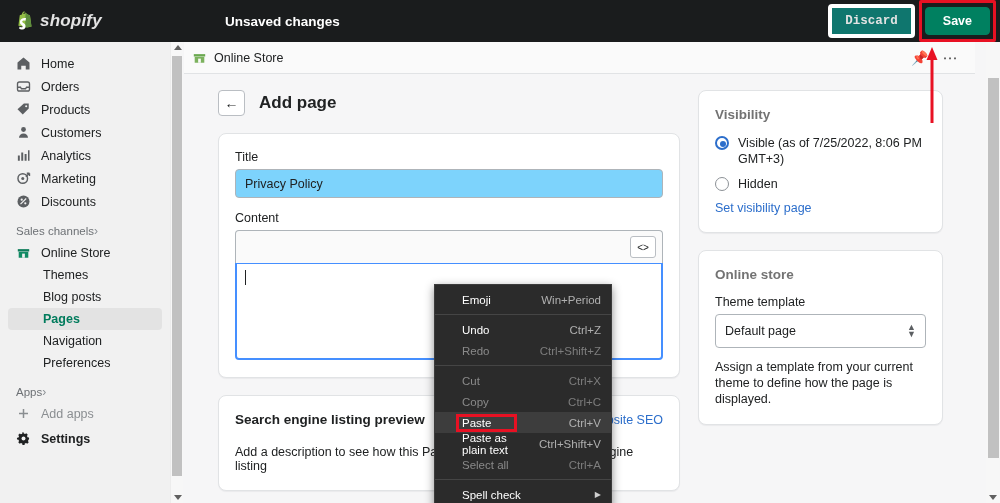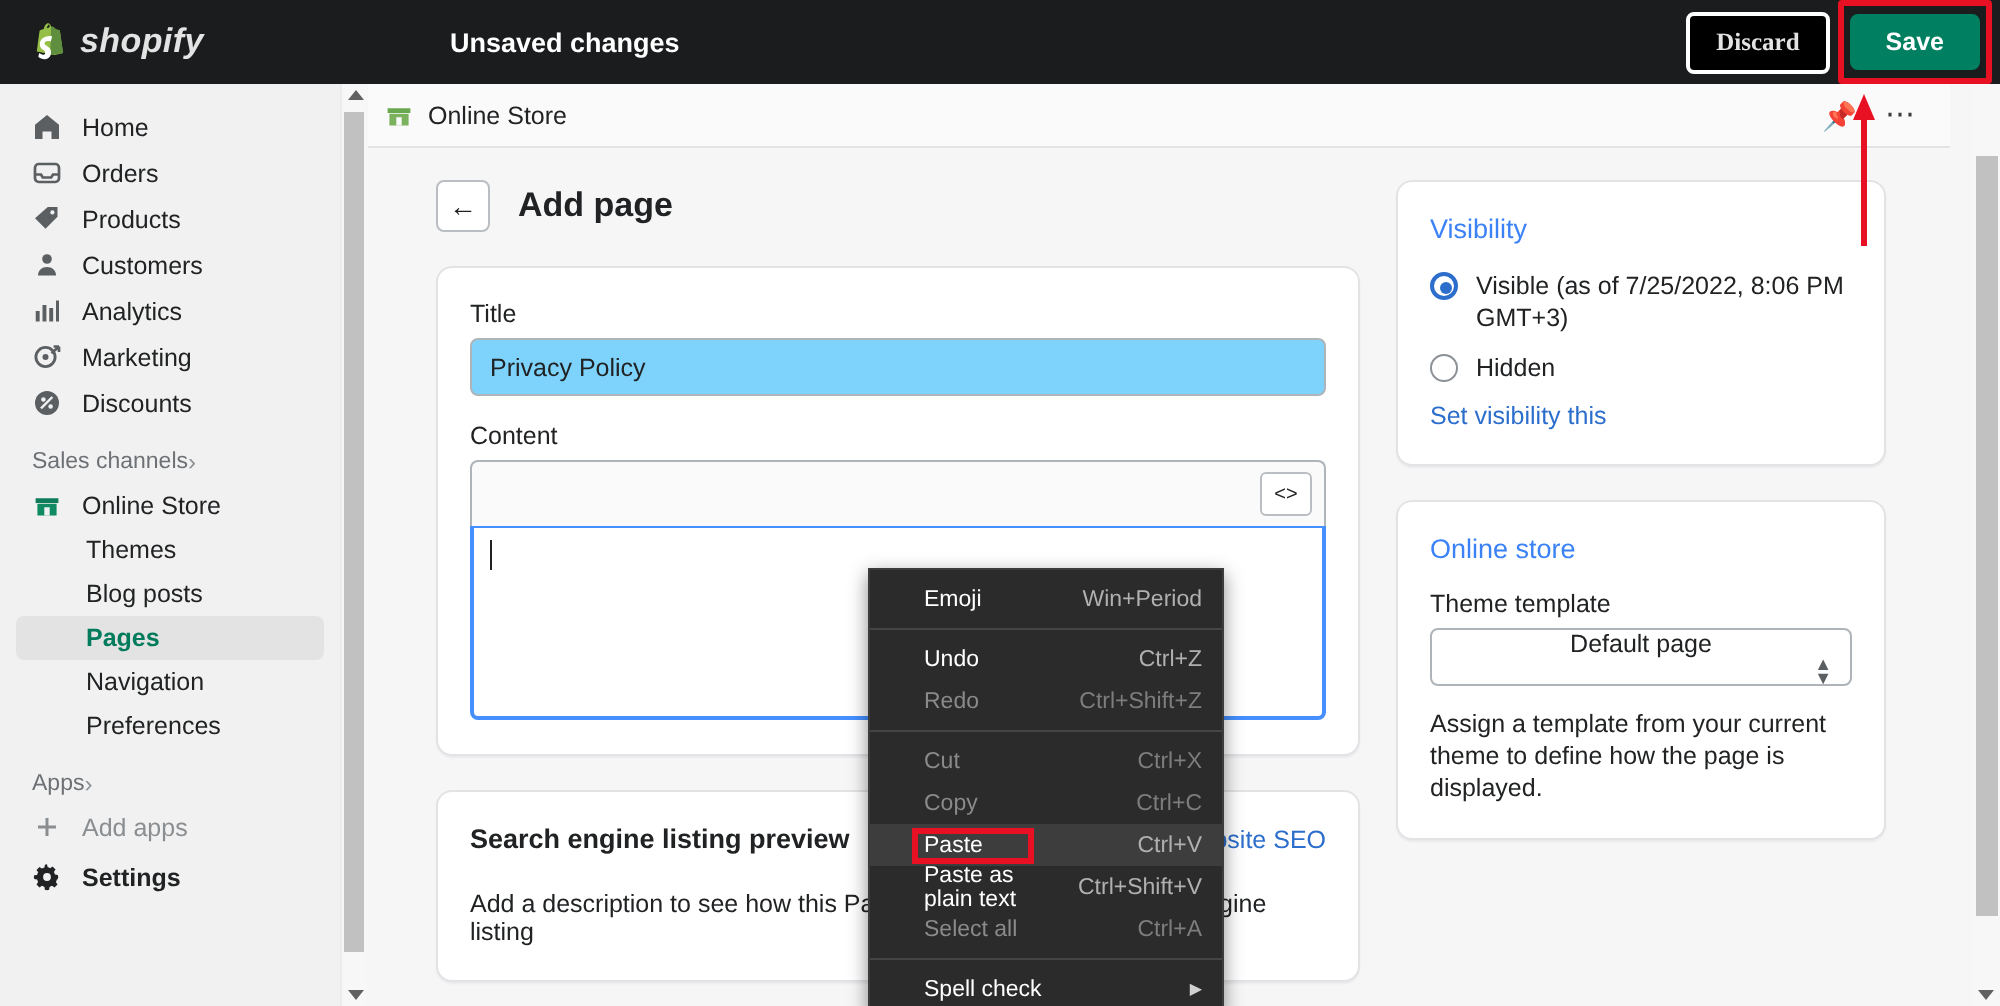--- a/index.html
+++ b/index.html
@@ -23,23 +23,23 @@
     letter-spacing: .2px;
   }
   .unsaved {
     position: absolute; left: 225px; color: #ffffff;
     font-size: 13.5px; font-weight: bold;
   }
   .topbar-actions {
     position: absolute; right: 10px; display: flex; align-items: center; gap: 10px;
   }
   .btn-discard {
-    background: #000000; color: #e3e3e3; border: 2px solid #ffffff;
+    background: #0f766e; color: #e3e3e3; border: 4px solid #ffffff;
     border-radius: 4px; font-size: 12.5px; font-weight: bold;
-    padding: 6px 13px; cursor: pointer; font-family: Liberation Serif, serif;
+    padding: 6px 13px; cursor: pointer; font-family: Liberation Mono, monospace;
   }
   .btn-save {
     background: #008060; color: #ffffff; border: 1px solid #008060;
     border-radius: 4px; font-size: 12.5px; font-weight: bold;
     padding: 6px 17px; cursor: pointer; font-family: inherit;
   }
   .save-wrap { position: relative; }
   .save-annot {
     position: absolute; left: -6px; top: -7px; right: -6px; bottom: -7px;
     border: 3px solid #e81123; border-radius: 2px; pointer-events: none;
@@ -143,37 +143,37 @@
   .caret {
     display: inline-block; width: 1px; height: 15px; background: #202223;
   }
   .seo-card { margin-top: 17px; }
   .seo-title { font-size: 13.5px; font-weight: bold; color: #202223; }
   .seo-head { display: flex; align-items: baseline; }
   .seo-link { margin-left: auto; font-size: 12.5px; color: #2c6ecb; cursor: pointer; }
   .seo-desc { margin-top: 18px; font-size: 12.5px; color: #202223; }
 
   
-  .side-title { font-size: 13.5px; font-weight: normal; color: #3b82f6; margin-bottom: 13px; }
+  .side-title { font-size: 13.5px; font-weight: bold; color: #737373; margin-bottom: 13px; }
   .radio-row { display: flex; align-items: flex-start; gap: 9px; margin-bottom: 9px; cursor: pointer; }
   .radio {
     width: 14px; height: 14px; border-radius: 50%; border: 1px solid #8c9196;
     background: #fff; flex: 0 0 14px; margin-top: 1px; position: relative;
   }
   .radio.on { border: 2px solid #2c6ecb; }
   .radio.on::after {
     content: ""; position: absolute; top: 2.5px; left: 2.5px;
     width: 6px; height: 6px; border-radius: 50%; background: #2c6ecb;
   }
   .radio-label { font-size: 12.5px; color: #202223; line-height: 16px; }
   .side-link { font-size: 12.5px; color: #2c6ecb; margin-top: 8px; cursor: pointer; }
   .sel-box {
     height: 29px; border: 1px solid #aeb4b9; border-radius: 4px; background: #fff;
-    display: flex; align-items: center; padding: 0 9px; font-size: 12.5px;
-    color: #202223; cursor: pointer; flex-direction: column;
+    display: flex; align-items: center; padding: 16px 9px; font-size: 12.5px;
+    color: #202223; cursor: pointer;
   }
   .sel-arrows { margin-left: auto; font-size: 9px; line-height: 7px; color: #5c5f62; text-align: center; }
   .side-help { font-size: 12.5px; color: #202223; line-height: 16px; margin-top: 11px; }
 
   
   .rscroll {
     position: absolute; top: 42px; right: 0; width: 14px; height: 461px;
     background: #f7f7f7;
   }
   .rscroll .thumb {
@@ -402,21 +402,21 @@
           <div class="card-pad">
             <div class="side-title">Visibility</div>
             <div class="radio-row">
               <span class="radio on"></span>
               <span class="radio-label">Visible (as of 7/25/2022, 8:06 PM GMT+3)</span>
             </div>
             <div class="radio-row">
               <span class="radio"></span>
               <span class="radio-label">Hidden</span>
             </div>
-            <div class="side-link">Set visibility this</div>
+            <div class="side-link">Set visibility page</div>
           </div>
         </div>
 
         <div class="card" style="margin-top:17px">
           <div class="card-pad">
             <div class="side-title">Online store</div>
             <div class="field-label">Theme template</div>
             <div class="sel-box">
               <span>Default page</span>
               <span class="sel-arrows">▲<br>▼</span>

